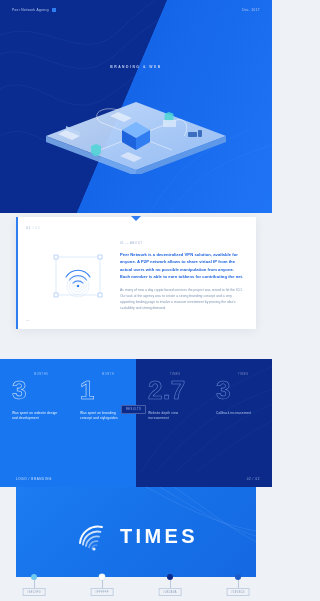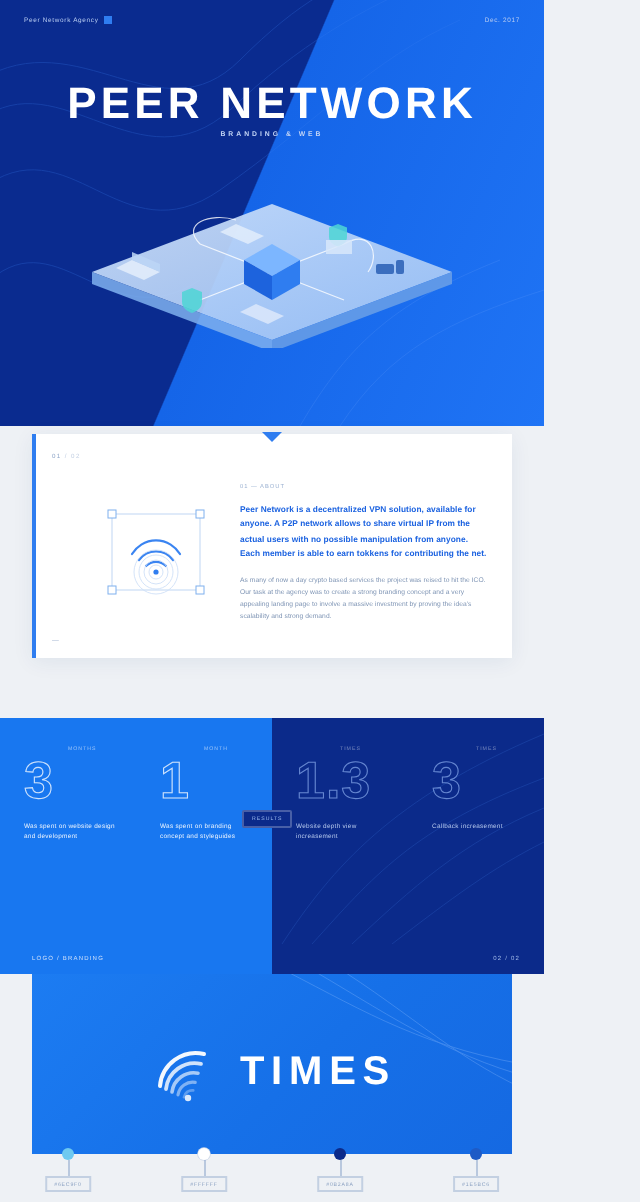--- a/index.html
+++ b/index.html
@@ -195,21 +195,20 @@
     </svg>
 
     <div class="hero-topbar">
       <div class="tb-left">
         <span class="tb-txt">Peer Network Agency</span>
         <span class="tb-sq"></span>
       </div>
       <span class="tb-right">Dec. 2017</span>
     </div>
 
-    <h1 class="hero-title">PEER NETWORK</h1>
     <div class="hero-sub">BRANDING &amp; WEB</div>
 
     <div class="iso-wrap">
       <svg viewBox="0 0 272 90" width="272" height="90">
         <defs>
           <linearGradient id="platTop" x1="0" y1="0" x2="1" y2="1">
             <stop offset="0%" stop-color="#cfe2fb"></stop>
               <stop offset="100%" stop-color="#9fc3f4"></stop>
           </linearGradient>
           <linearGradient id="cubeG" x1="0" y1="0" x2="0" y2="1">
@@ -334,21 +333,21 @@
         <g fill="none" stroke="#2f63c8" stroke-width="0.45" opacity="0.7">
           <path d="M20,113 C50,80 70,55 136,30"></path>
           <path d="M40,113 C70,85 95,62 136,45"></path>
           <path d="M60,113 C90,90 110,75 136,62"></path>
           <path d="M5,113 C30,75 60,40 136,8"></path>
         </g>
       </svg>
       <div class="stat-cols">
         <div class="stat">
           <span class="stat-unit">TIMES</span>
-          <div class="stat-num">1.3</div>
+          <div class="stat-num">2.7</div>
           <div class="stat-desc">Website depth view increasement</div>
         </div>
         <div class="stat">
           <span class="stat-unit">TIMES</span>
           <div class="stat-num">3</div>
           <div class="stat-desc">Callback increasement</div>
         </div>
       </div>
     </div>
 

